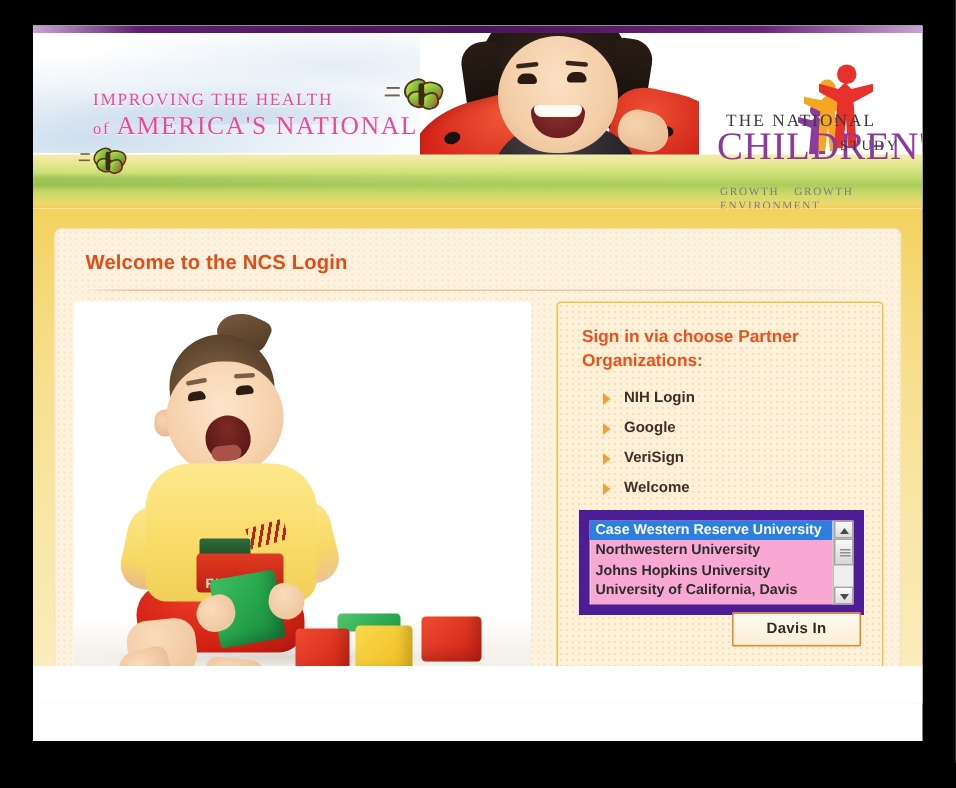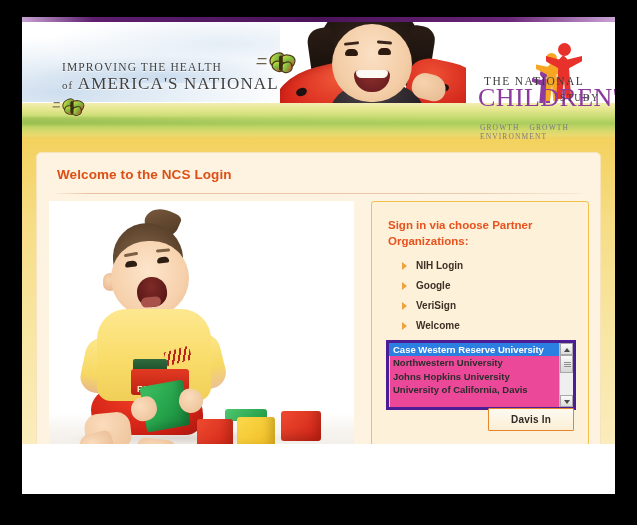--- a/index.html
+++ b/index.html
@@ -62,21 +62,21 @@
   }
   .banner-grass-streak {
     position: absolute; left: 0; top: 100px; width: 420px; height: 8px;
     background: linear-gradient(90deg, rgba(140,180,70,0.55) 0%, rgba(160,195,90,0.30) 55%, rgba(255,255,255,0) 100%);
     filter: blur(1px);
   }
   
   .tagline {
     position: absolute;
     left: 40px; top: 44px;
-    color: #404040;
+    color: #ec4899;
     font-family: "Liberation Serif", serif;
     letter-spacing: 1.1px;
     text-shadow: 0 1px 0 rgba(255,255,255,0.9);
   }
   .tagline .l1 { font-size: 11.5px; display: block; }
   .tagline .l2 { font-size: 17px; display: block; margin-top: 1px; }
   .tagline .l2 .of { font-size: 11px; }
 
   
   .photo-girl {
@@ -471,22 +471,22 @@
     font-size: 11.5px;
     font-weight: bold;
     line-height: 1.38;
   }
 
   
   .org-listbox {
     position: relative;
     margin: 7px 12px 0 14px;
     height: 70px;
-    background: #ec4899;
-    border: 3px solid #4c1d95;
+    background: #f9a8d4;
+    border: 7px solid #4c1d95;
     box-shadow: inset 1px 1px 0 #d8d8d8;
     overflow: hidden;
     box-sizing: border-box;
     display: flex;
   }
   .org-options {
     flex: 1 1 auto;
     overflow: hidden;
     padding: 0;
     margin: 0;

